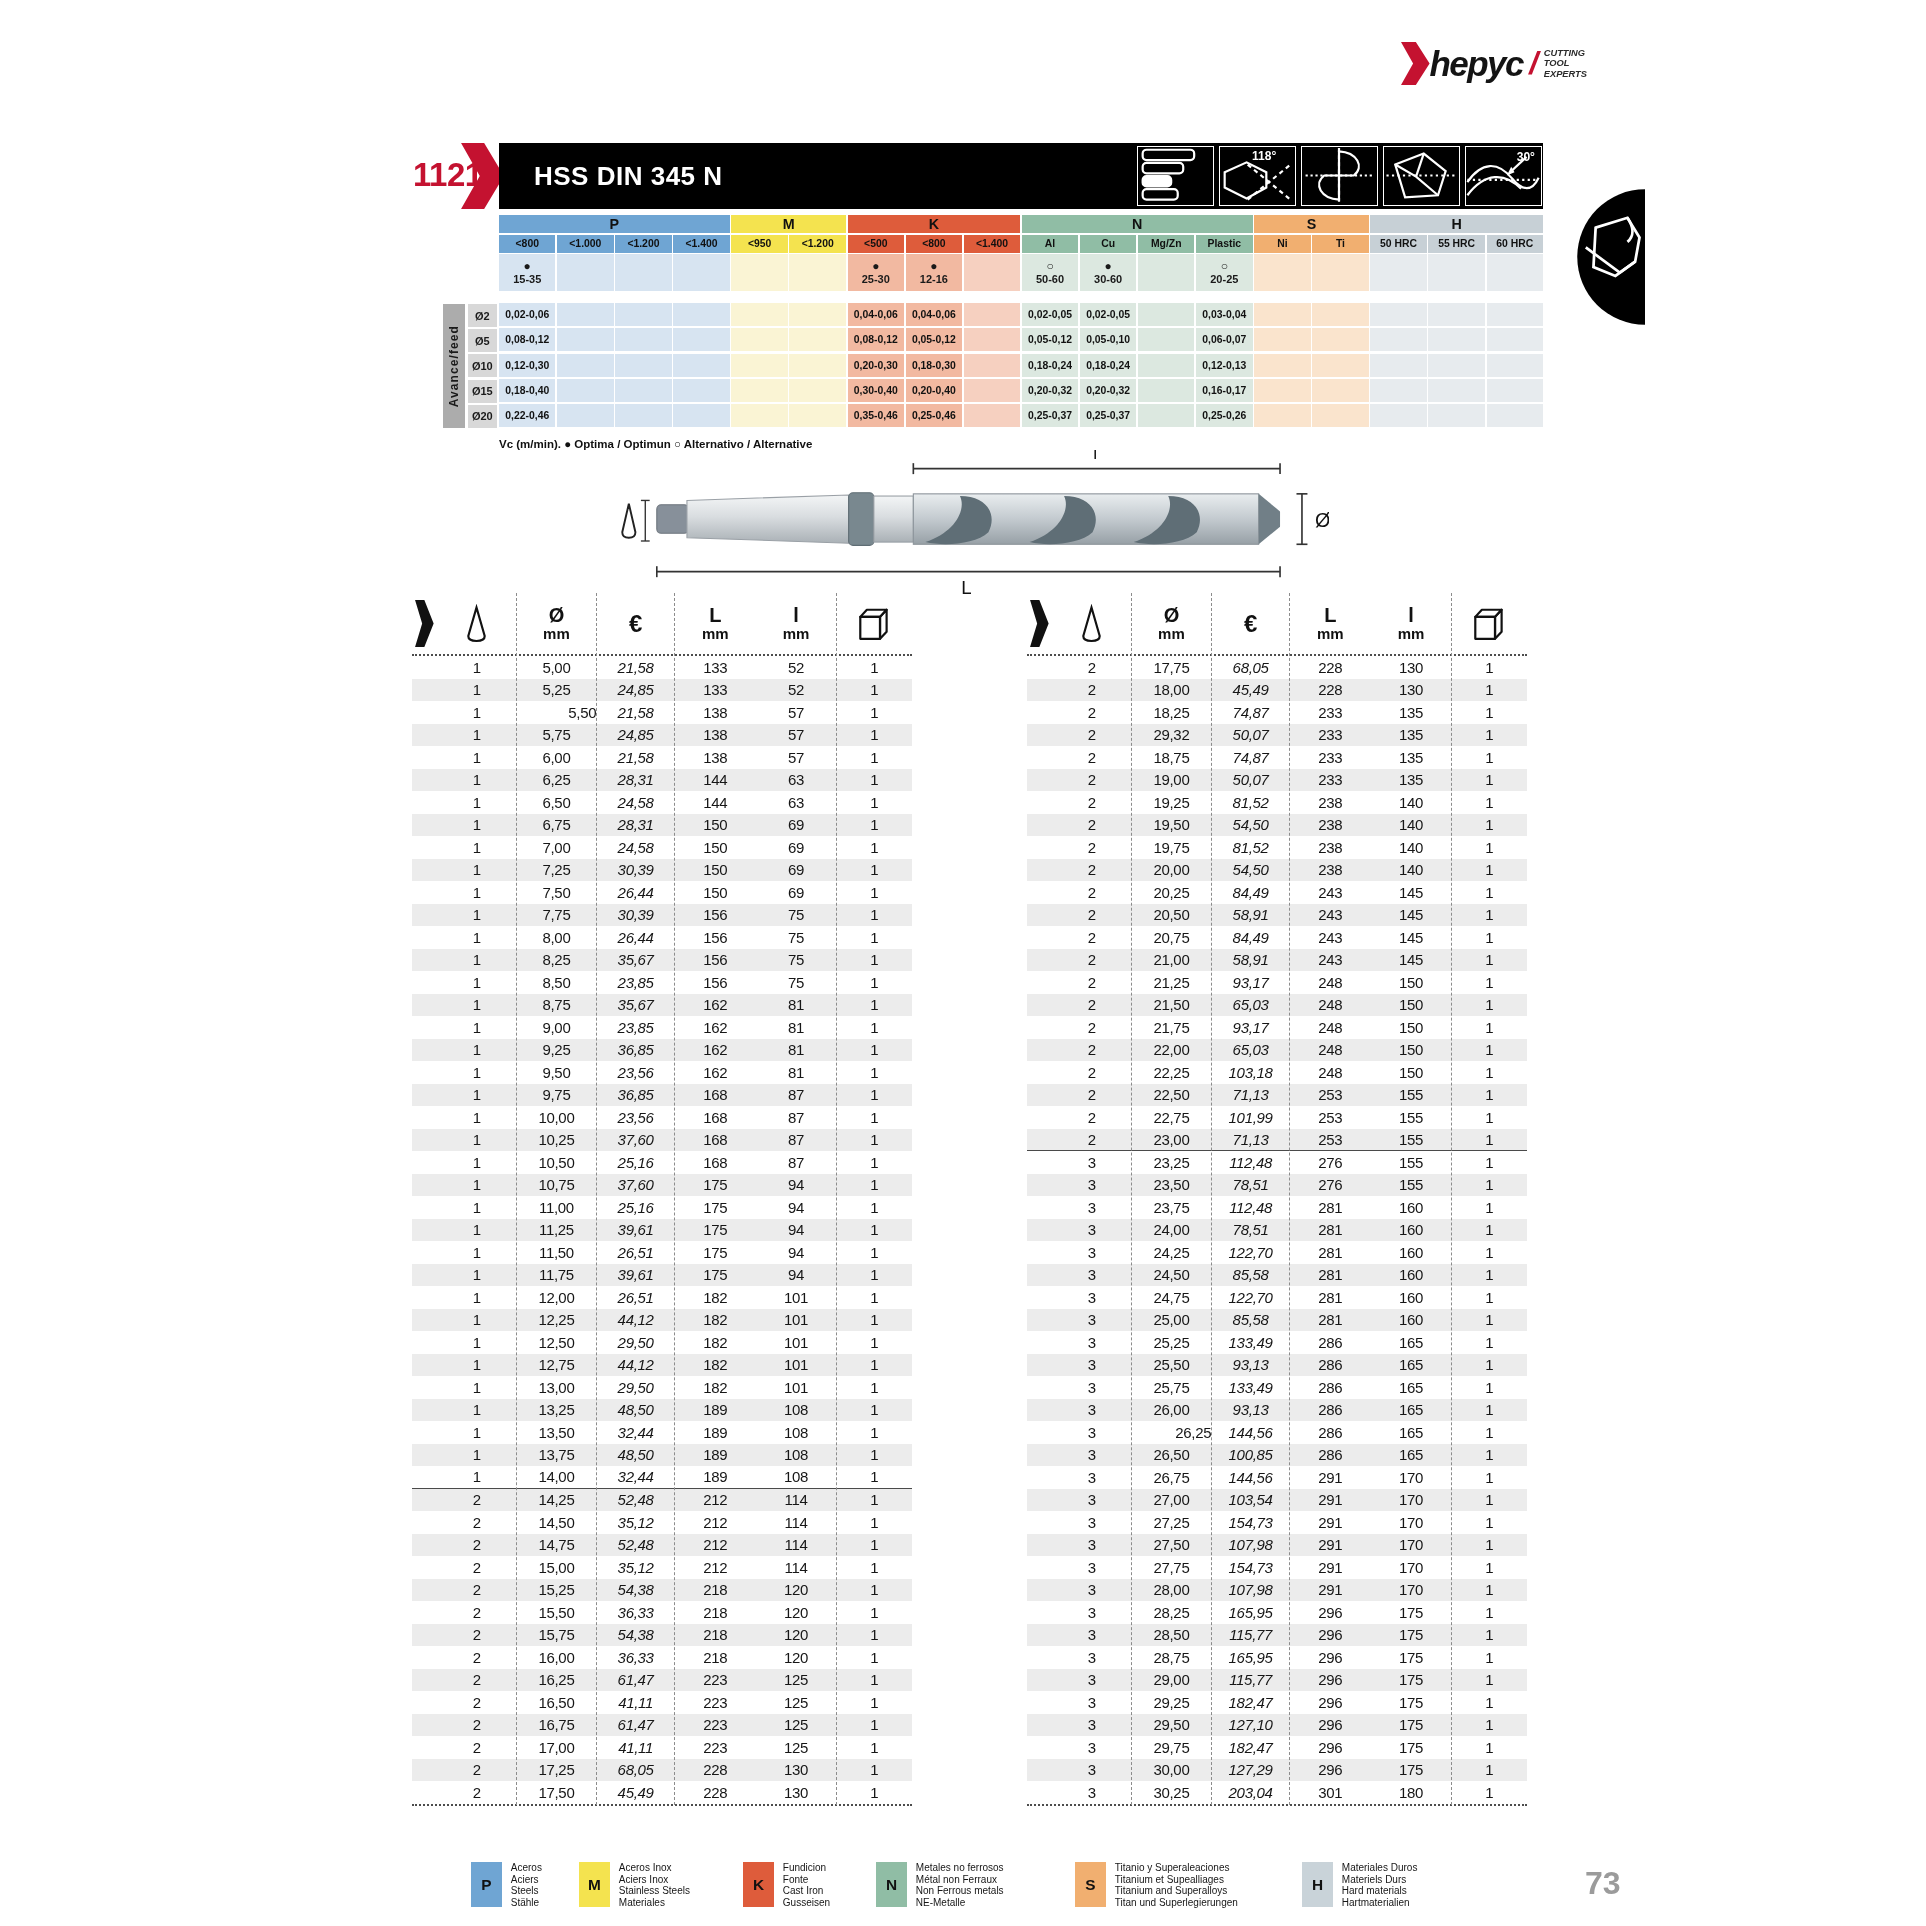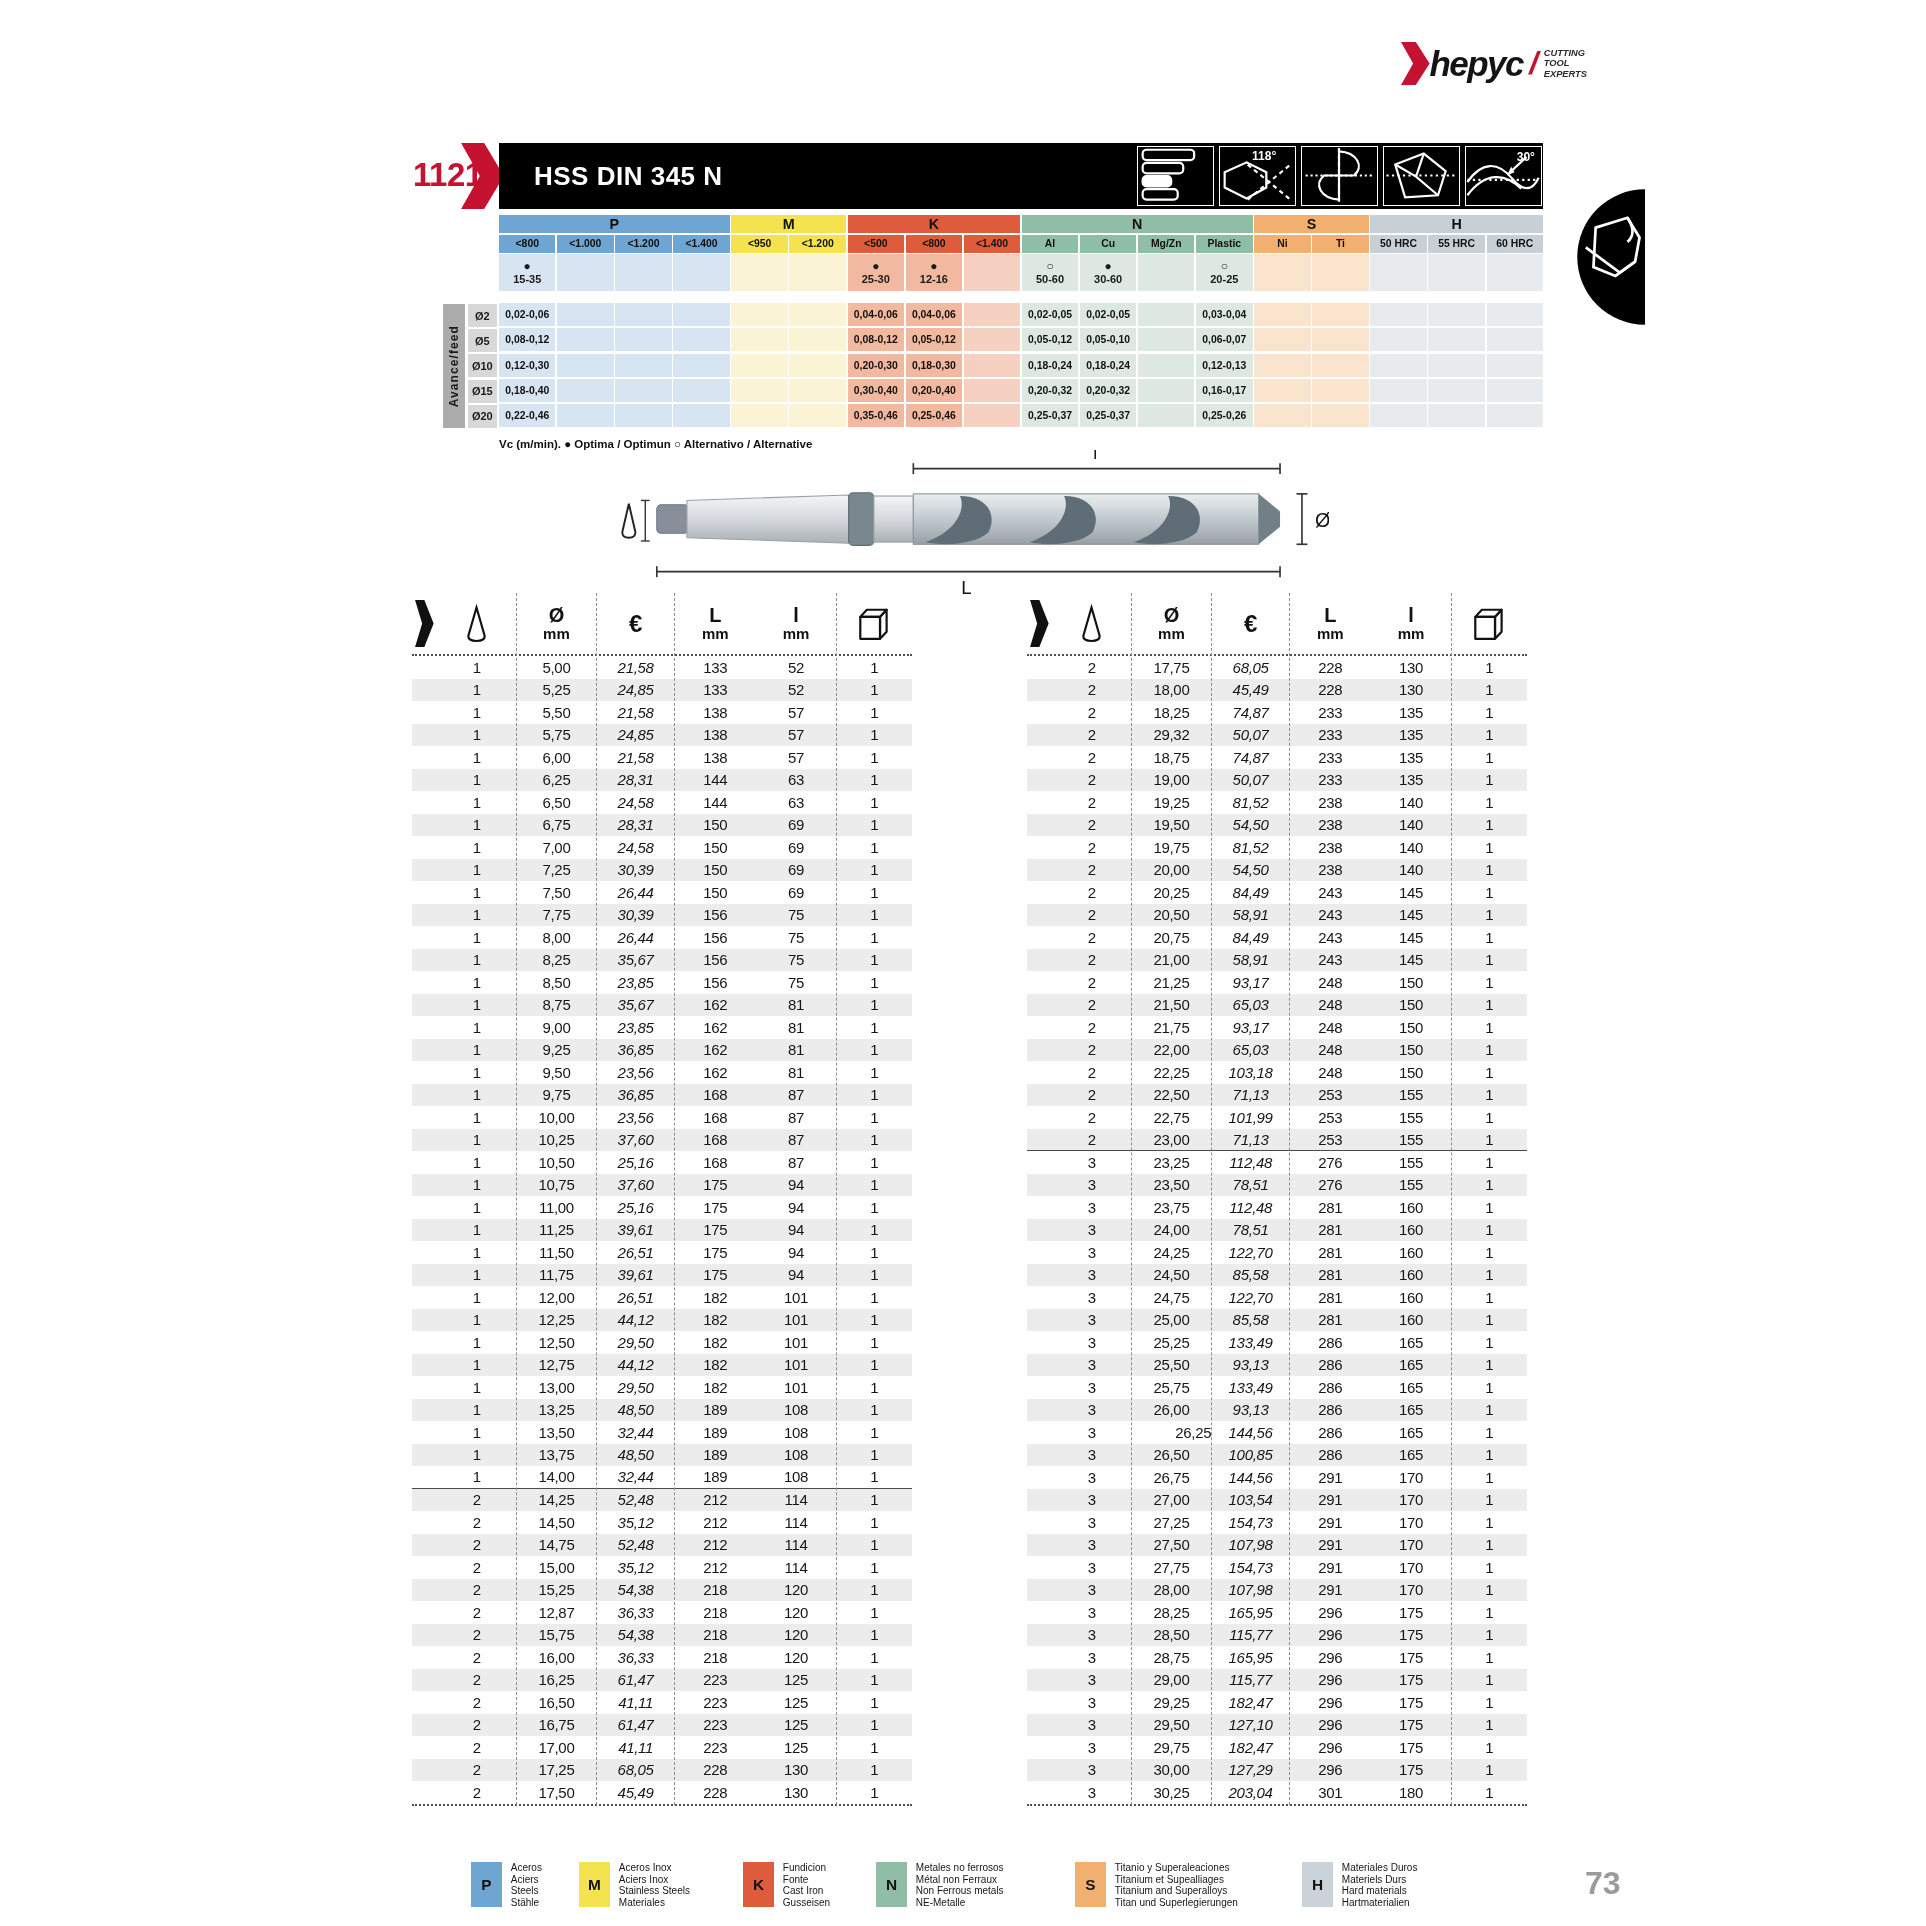--- a/index.html
+++ b/index.html
@@ -444,21 +444,21 @@
           <span style="width: 80px;">1</span>
           <span style="width: 80px;">5,25</span>
           <span class="price" style="width: 79px;">24,85</span>
           <span style="width: 81px;">133</span>
           <span style="width: 81px;">52</span>
           <span style="width: 76px;">1</span>
         </div>
         <div class="prow">
           <span style="width: 25px;"></span>
           <span style="width: 80px;">1</span>
-          <span style="width: 80px;">5,50</span>
+          <span style="width: 80px; text-align: right;">5,50</span>
           <span class="price" style="width: 79px;">21,58</span>
           <span style="width: 81px;">138</span>
           <span style="width: 81px;">57</span>
           <span style="width: 76px;">1</span>
         </div>
         <div class="prow shade">
           <span style="width: 25px;"></span>
           <span style="width: 80px;">1</span>
           <span style="width: 80px;">5,75</span>
           <span class="price" style="width: 79px;">24,85</span>
@@ -804,21 +804,21 @@
           <span style="width: 80px;">2</span>
           <span style="width: 80px;">15,25</span>
           <span class="price" style="width: 79px;">54,38</span>
           <span style="width: 81px;">218</span>
           <span style="width: 81px;">120</span>
           <span style="width: 76px;">1</span>
         </div>
         <div class="prow">
           <span style="width: 25px;"></span>
           <span style="width: 80px;">2</span>
-          <span style="width: 80px;">12,87</span>
+          <span style="width: 80px;">15,50</span>
           <span class="price" style="width: 79px;">36,33</span>
           <span style="width: 81px;">218</span>
           <span style="width: 81px;">120</span>
           <span style="width: 76px;">1</span>
         </div>
         <div class="prow shade">
           <span style="width: 25px;"></span>
           <span style="width: 80px;">2</span>
           <span style="width: 80px;">15,75</span>
           <span class="price" style="width: 79px;">54,38</span>

